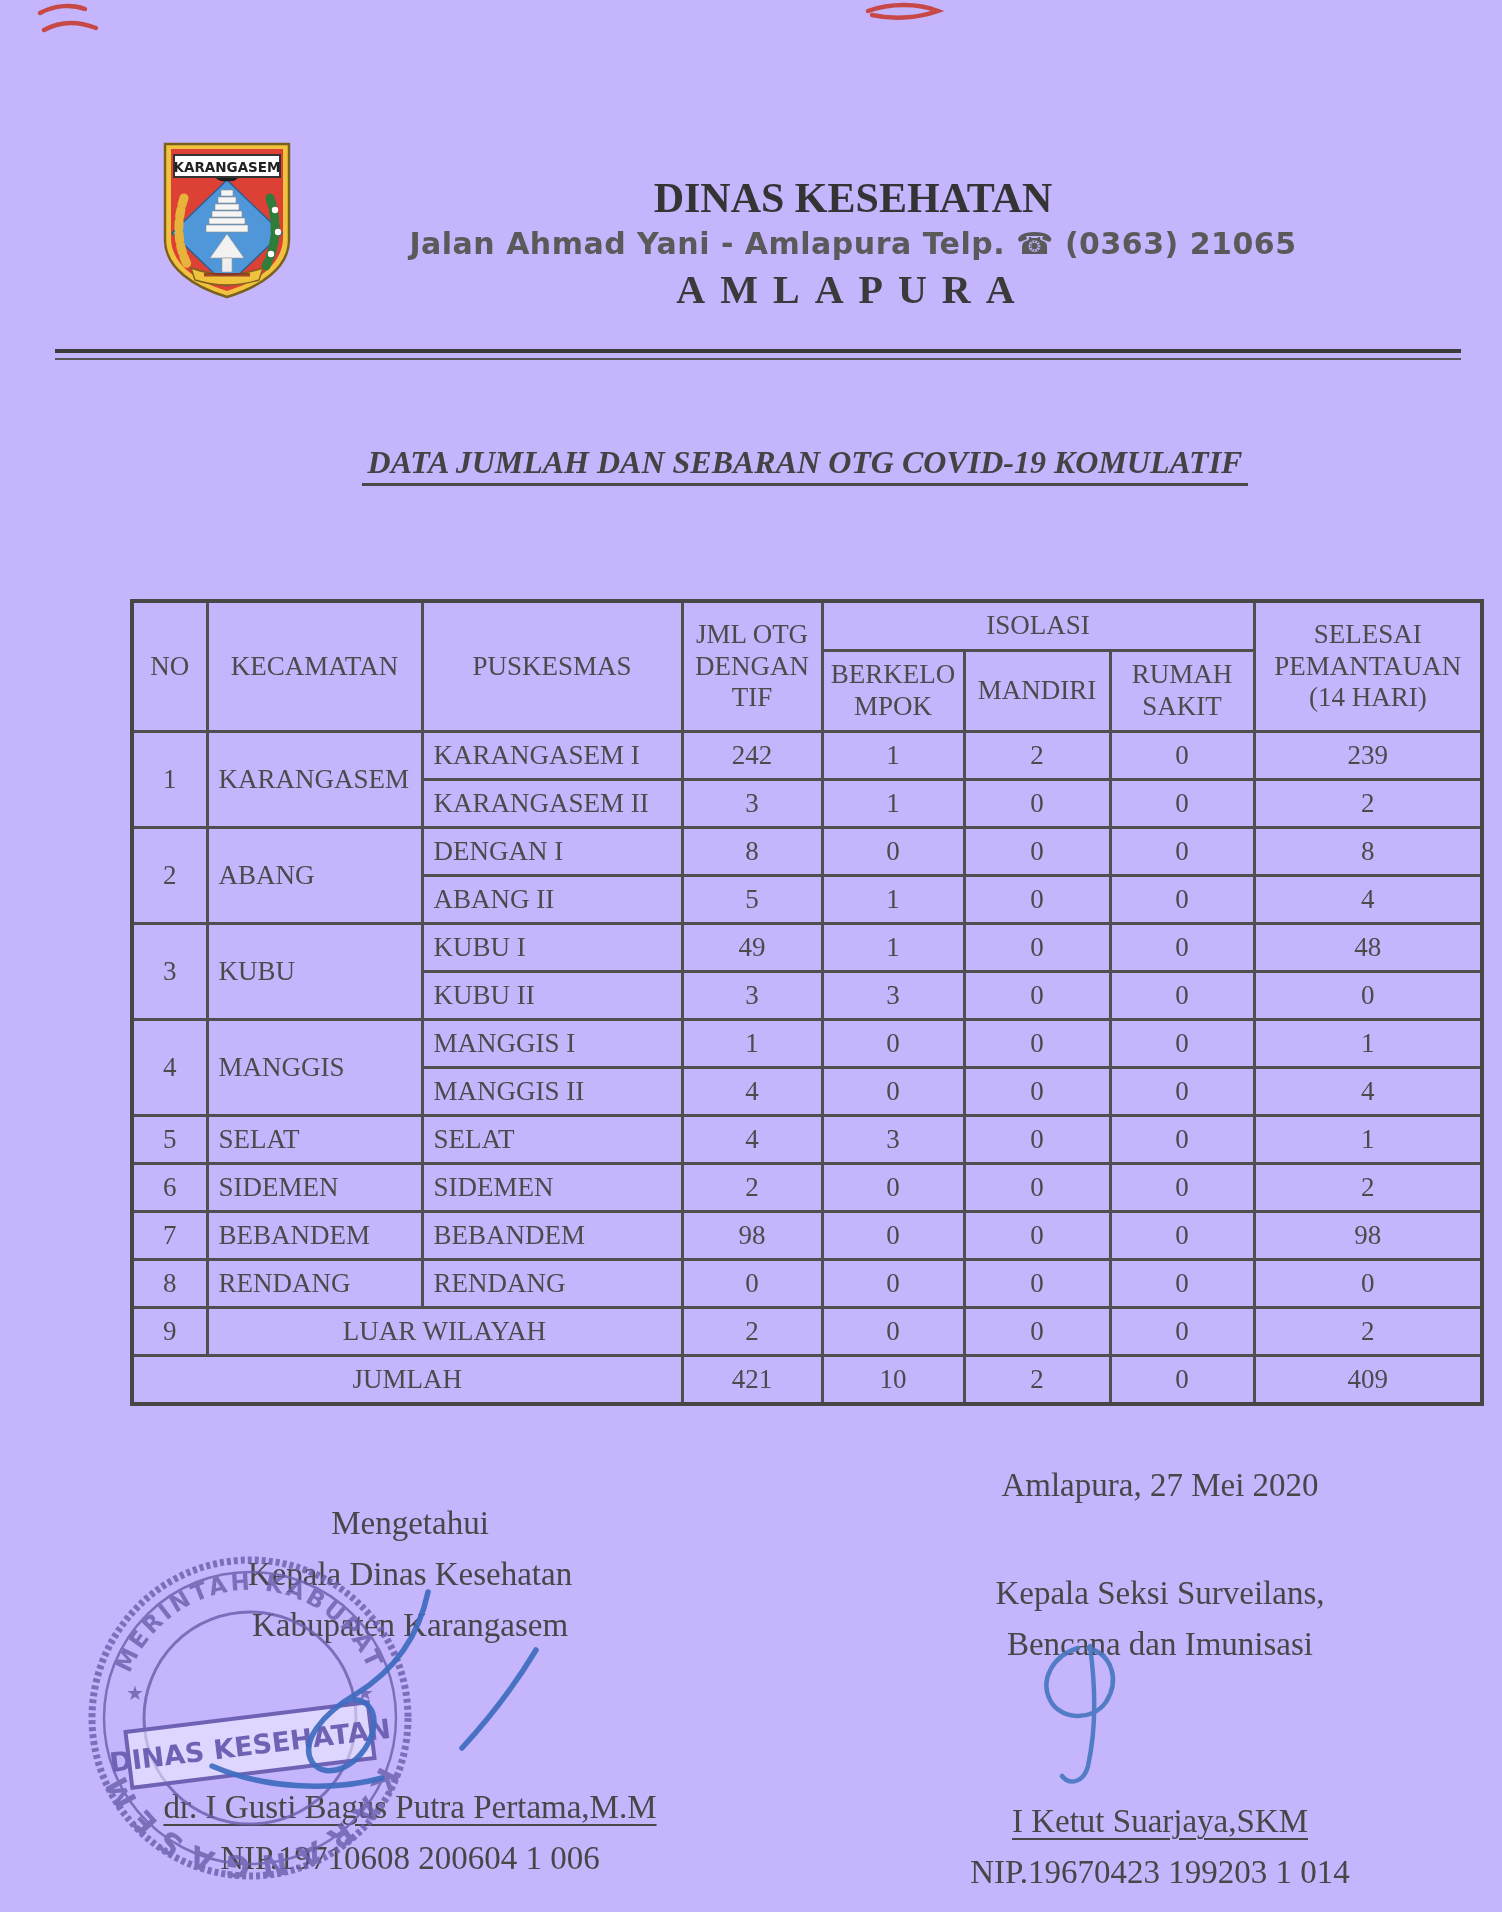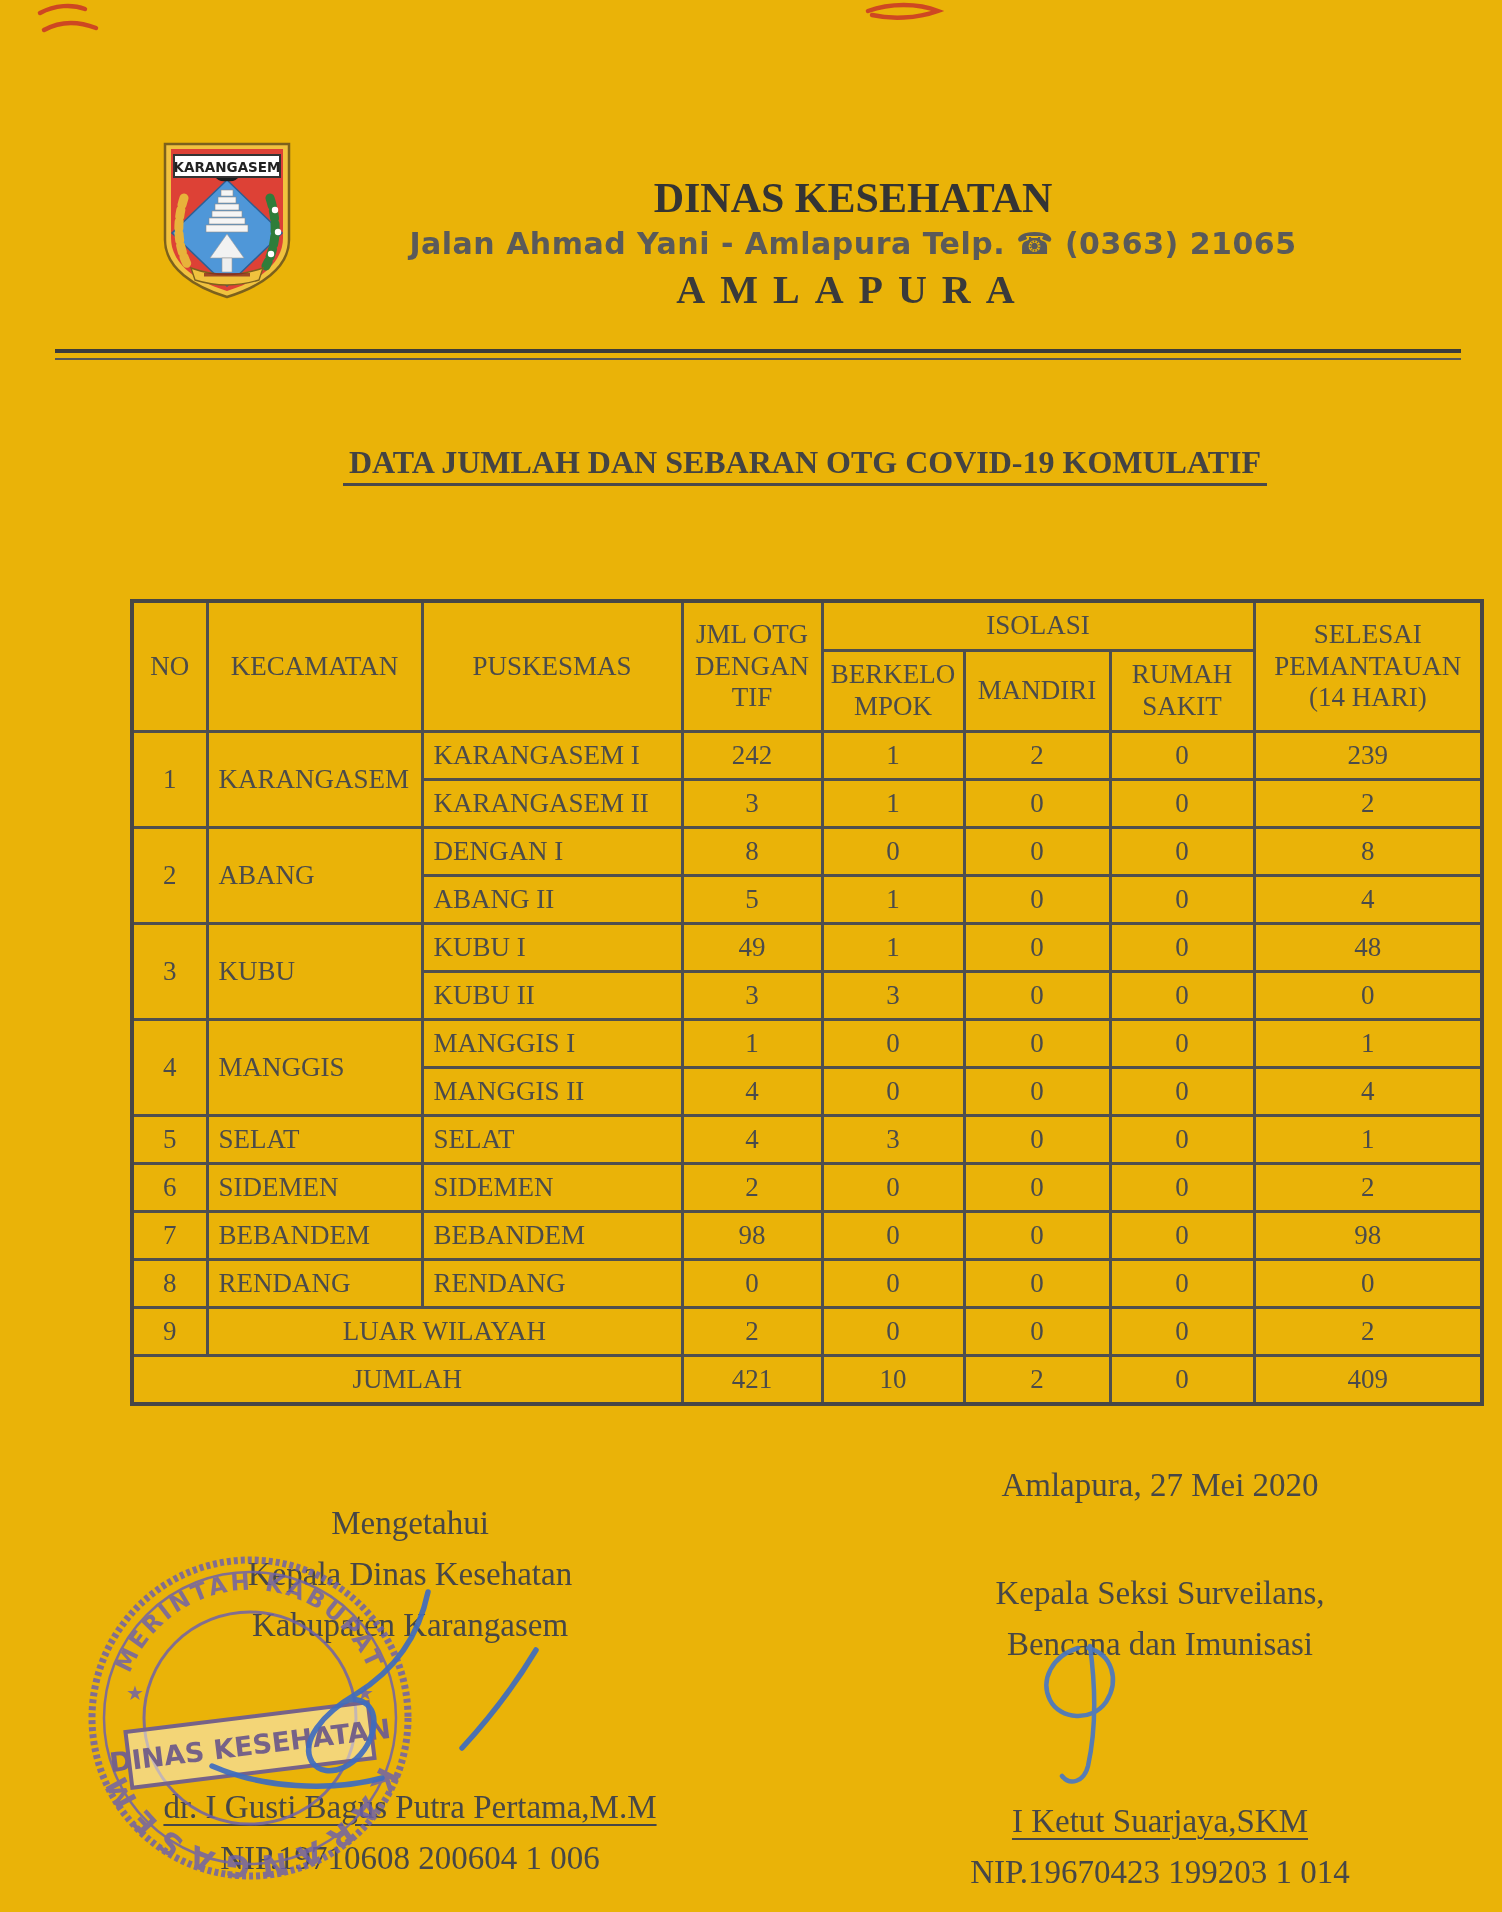--- a/index.html
+++ b/index.html
@@ -1,31 +1,31 @@
 <!DOCTYPE html>
 <html><head>
 <meta charset="utf-8">
 <style>
   html,body{margin:0;padding:0;background:#ffffff;}
-  .page{position:relative;width:1502px;height:1912px;background:#eab308;overflow:hidden;
+  .page{position:relative;width:1502px;height:1912px;background:#c4b5fd;overflow:hidden;
         font-family:"Liberation Serif",serif;color:#4a4a4a;}
 
   
   .logo{position:absolute;left:158px;top:140px;width:138px;height:162px;}
   .head-line{position:absolute;left:204px;width:1298px;text-align:center;white-space:nowrap;}
   .gov   {top:122px;font-size:47px;letter-spacing:1px;color:#3e3e3e;}
   .agency{top:174px;font-size:42px;font-weight:bold;color:#343434;}
   .address{top:226px;font-size:30px;font-family:"DejaVu Sans",sans-serif;color:#5a5a5a;font-weight:700;letter-spacing:.5px;}
   .city  {top:266px;font-size:40px;font-weight:bold;letter-spacing:15px;color:#3a3a3a;}
   .rule{position:absolute;left:55px;top:349px;width:1406px;height:5px;
         border-top:4px solid #3c3c3c;border-bottom:2px solid #565656;}
 
   
   .title{position:absolute;left:130px;top:446px;width:1350px;text-align:center;
-         font-size:32px;font-weight:bold;color:#434343;line-height:1.0;}
+         font-size:32px;font-weight:bold;color:#434343;line-height:1.0;font-style:italic;}
   .title .tl{display:inline-block;border-bottom:3px solid #4a4a4a;padding:0 6px 5px 6px;margin-bottom:7px;white-space:nowrap;}
 
   
   .tblwrap{position:absolute;left:130px;top:599px;}
   table.tbl{border-collapse:collapse;table-layout:fixed;width:1350px;
             font-family:"Liberation Serif",serif;font-size:27px;color:#4b4b4b;
             border:4px solid #474747;}
   .tbl th,.tbl td{border:3px solid #4f4f4f;text-align:center;vertical-align:middle;
                   padding:1px 6px;overflow:hidden;}
   .tbl thead th{font-weight:normal;white-space:pre-line;line-height:1.18;}

